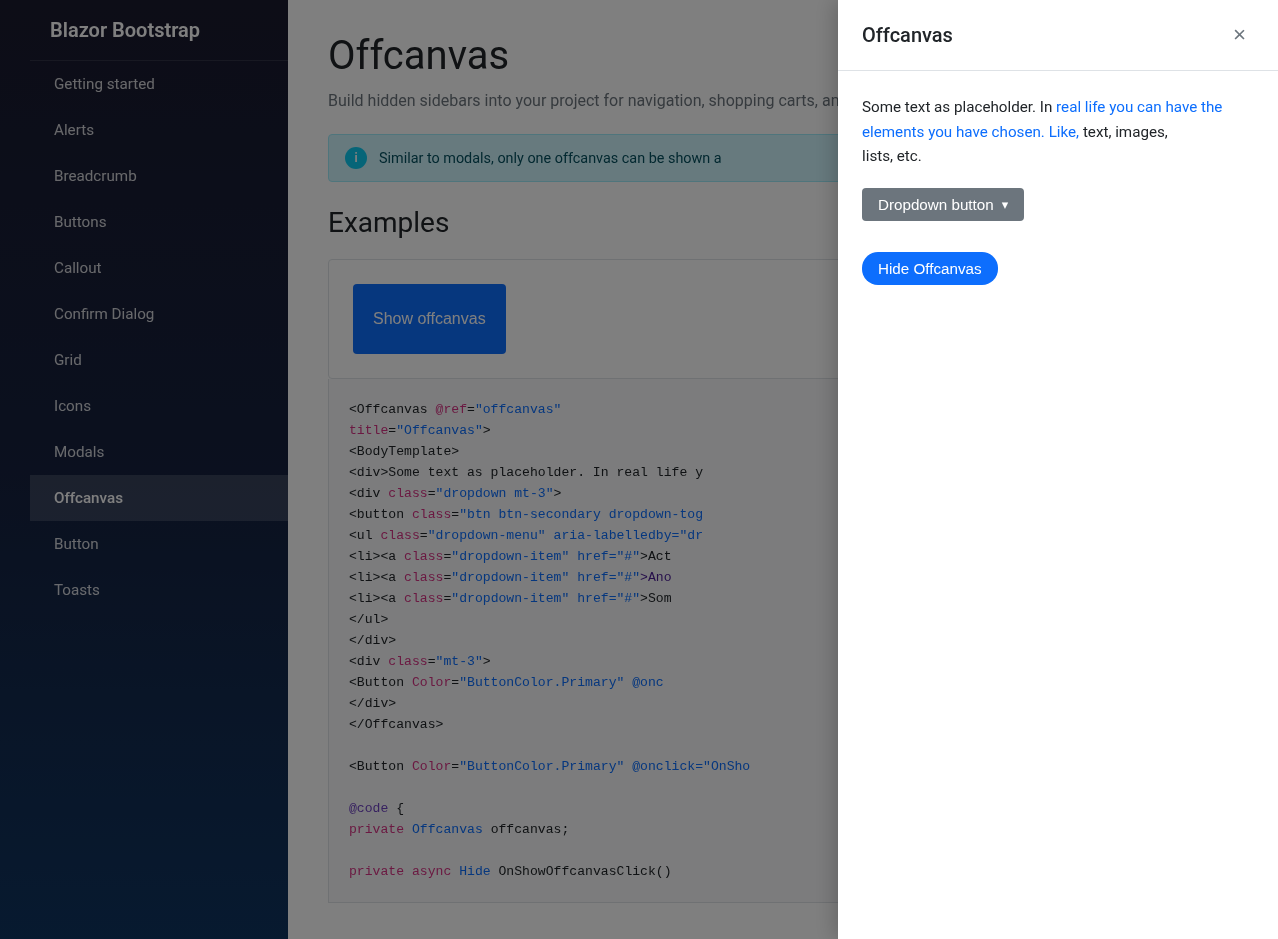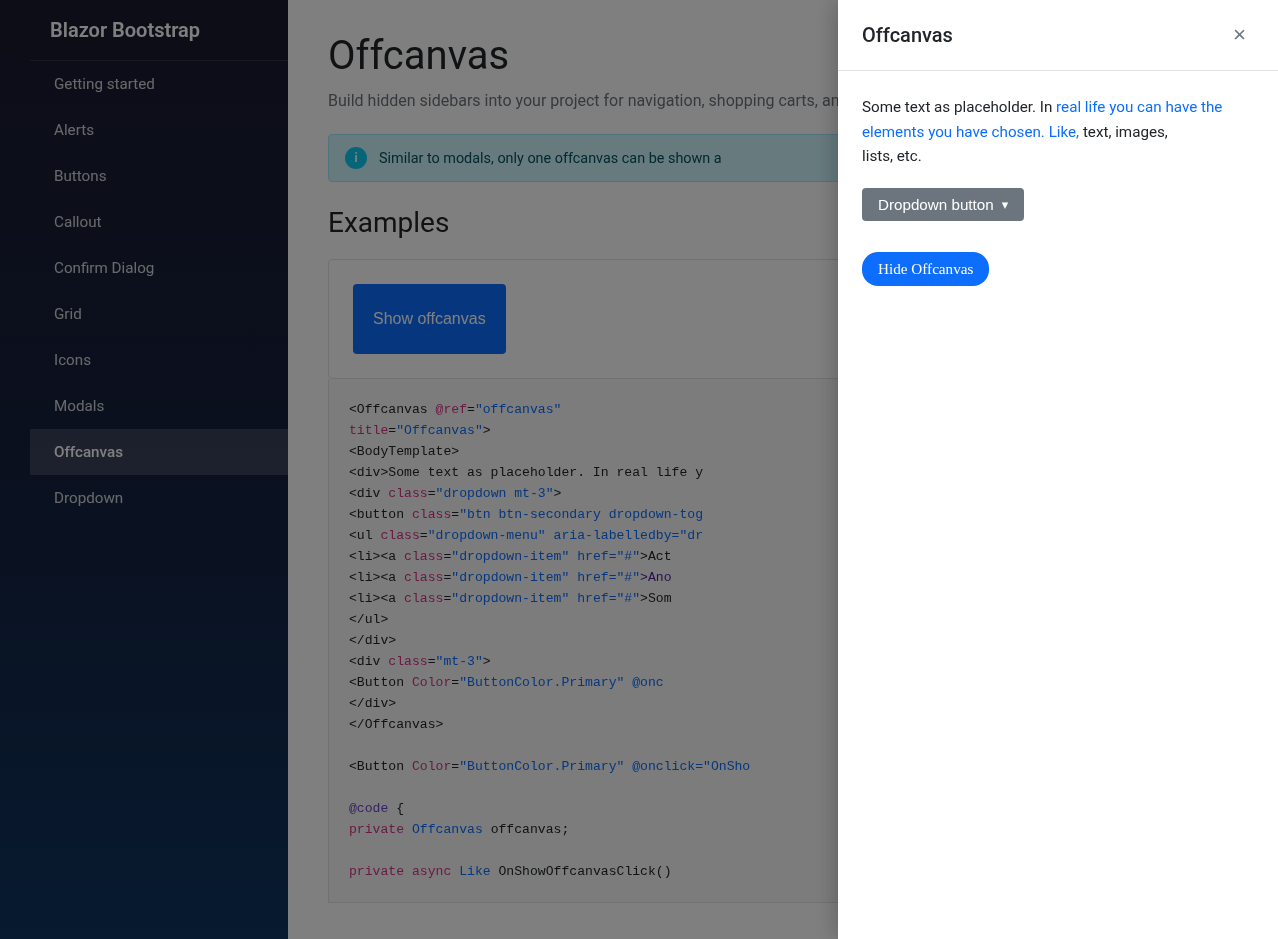--- a/index.html
+++ b/index.html
@@ -183,39 +183,40 @@
     }
     .dropdown-caret { font-size: 0.8rem; }
     .hide-btn {
       background: #0d6efd;
       color: #fff;
       border: none;
       padding: 8px 16px;
       border-radius: 16px;
       font-size: 0.95rem;
       cursor: pointer;
-      font-family: Liberation Serif, serif;
     }
   </style>
 </head>
 <body>
 
 <nav id="sidebar">
   <div id="sidebar-title">Blazor Bootstrap</div>
 
 <div class="sidebar-item">Getting started</div>
     <div class="sidebar-item">Alerts</div>
+    <div class="sidebar-item">Breadcrumb</div>
     <div class="sidebar-item">Buttons</div>
     <div class="sidebar-item">Callout</div>
     <div class="sidebar-item">Confirm Dialog</div>
     <div class="sidebar-item">Grid</div>
     <div class="sidebar-item">Icons</div>
     <div class="sidebar-item">Modals</div>
     <div class="sidebar-item active">Offcanvas</div>
-    <div class="sidebar-item">Dropdown</div>
+    <div class="sidebar-item">Button</div>
+    <div class="sidebar-item">Toasts</div>
   </nav>
 
 <main id="main">
   <h1 id="page-title">Offcanvas</h1>
   <p id="page-subtitle">Build hidden sidebars into your project for navigation, shopping carts, and more.</p>
 
   <div class="info-box">
     <div class="info-icon">i</div>
     <span>Similar to modals, only one offcanvas can be shown a</span>
   </div>
@@ -242,21 +243,21 @@
       <div><span style="color: rgb(33, 37, 41);">        &lt;div </span><span style="color: rgb(214, 51, 132);">class</span><span style="color: rgb(33, 37, 41);">=</span><span style="color: rgb(13, 110, 253);">"mt-3"</span><span style="color: rgb(33, 37, 41);">&gt;</span></div>
       <div><span style="color: rgb(33, 37, 41);">            &lt;Button </span><span style="color: rgb(214, 51, 132);">Color</span><span style="color: rgb(33, 37, 41);">=</span><span style="color: rgb(13, 110, 253);">"ButtonColor.Primary" @onc</span></div>
       <div><span style="color: rgb(33, 37, 41);">        &lt;/div&gt;</span></div>
       <div><span style="color: rgb(33, 37, 41);">&lt;/Offcanvas&gt;</span></div>
       <div>&nbsp;</div>
       <div><span style="color: rgb(33, 37, 41);">&lt;Button </span><span style="color: rgb(214, 51, 132);">Color</span><span style="color: rgb(33, 37, 41);">=</span><span style="color: rgb(13, 110, 253);">"ButtonColor.Primary" @onclick="OnSho</span></div>
       <div>&nbsp;</div>
       <div><span style="color: rgb(111, 66, 193);">@code</span><span style="color: rgb(33, 37, 41);"> {</span></div>
       <div><span style="color: rgb(33, 37, 41);">    </span><span style="color: rgb(214, 51, 132);">private</span><span style="color: rgb(33, 37, 41);"> </span><span style="color: rgb(13, 110, 253);">Offcanvas</span><span style="color: rgb(33, 37, 41);"> offcanvas;</span></div>
       <div>&nbsp;</div>
-      <div><span style="color: rgb(33, 37, 41);">    </span><span style="color: rgb(214, 51, 132);">private</span><span style="color: rgb(33, 37, 41);"> </span><span style="color: rgb(214, 51, 132);">async</span><span style="color: rgb(33, 37, 41);"> </span><span style="color: rgb(13, 110, 253);">Like</span><span style="color: rgb(33, 37, 41);"> OnShowOffcanvasClick()</span></div>
+      <div><span style="color: rgb(33, 37, 41);">    </span><span style="color: rgb(214, 51, 132);">private</span><span style="color: rgb(33, 37, 41);"> </span><span style="color: rgb(214, 51, 132);">async</span><span style="color: rgb(33, 37, 41);"> </span><span style="color: rgb(13, 110, 253);">Hide</span><span style="color: rgb(33, 37, 41);"> OnShowOffcanvasClick()</span></div>
     </div>
 </main>
 
 <div id="offcanvas-backdrop"></div>
 
 <div id="offcanvas-panel">
   <div id="offcanvas-header">
     <span id="offcanvas-title">Offcanvas</span>
     <button id="offcanvas-close">×</button>
   </div>

